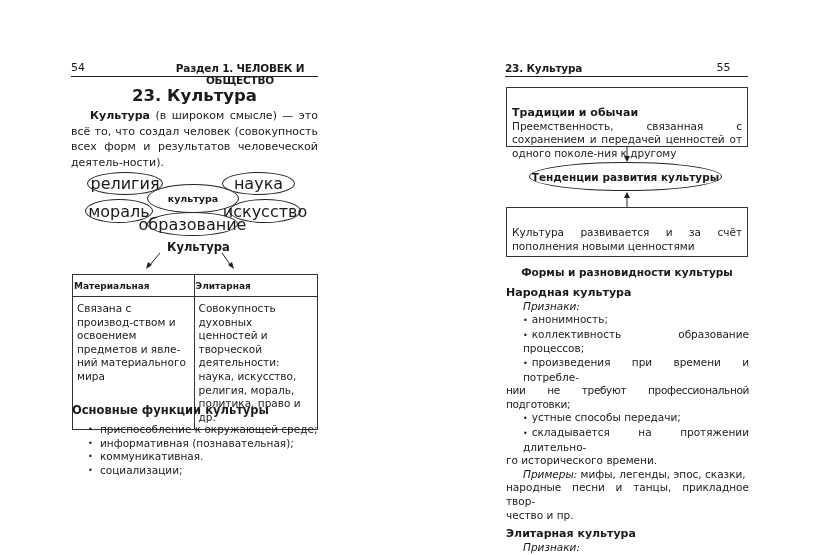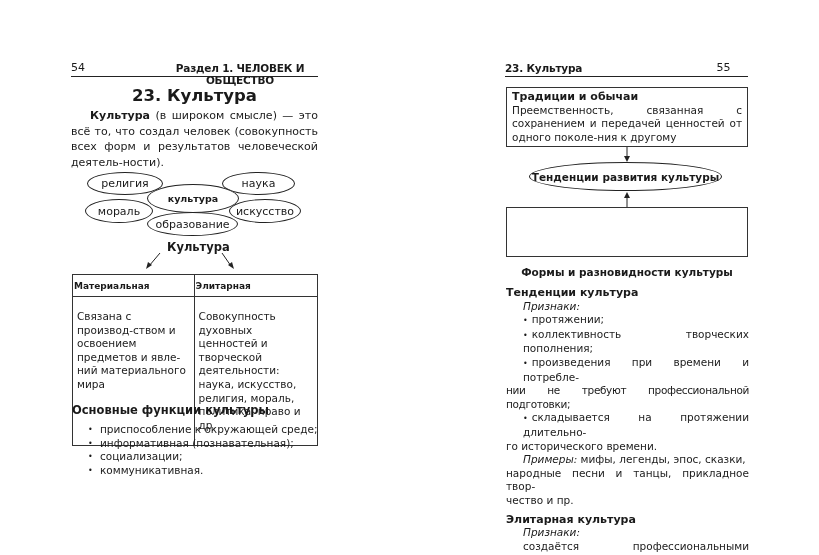--- a/index.html
+++ b/index.html
@@ -4,31 +4,31 @@
 <style>
   html, body { margin:0; padding:0; background:#ffffff; }
   body { width:819px; height:555px; position:relative; overflow:hidden; font-family:"DejaVu Sans", sans-serif; color:#1a1a1a; }
   .abs { position:absolute; }
   .page-num { font-size:11px; }
   .run-head { font-size:10.5px; font-weight:bold; letter-spacing:-0.2px; }
   .rule { height:0; border-top:1.3px solid #222; }
   .title { font-size:16.5px; font-weight:bold; text-align:center; }
   .para { font-size:11px; line-height:15.5px; text-align:justify; }
   .para b { font-weight:bold; }
-  .oval { position:absolute; border:1.3px solid #222; border-radius:50%; box-sizing:border-box; display:flex; align-items:center; justify-content:center; font-size:11px; background:#fff; }
+  .oval { position:absolute; border:1.3px solid #222; border-radius:50%; box-sizing:border-box; display:flex; align-items:center; justify-content:center; font-size:16px; background:#fff; }
   .oval.center { font-weight:bold; font-size:9.5px; border-width:1.8px; }
   table.ctab { border-collapse:collapse; font-size:10.5px; }
   table.ctab th, table.ctab td { border:1.2px solid #333; vertical-align:top; }
   table.ctab th { font-size:9px; font-weight:bold; height:19px; vertical-align:middle; text-align:left; }
-  table.ctab td { padding:13px 4px; line-height:13.6px; }
+  table.ctab td { padding:5px 4px; line-height:13.6px; }
   .h2 { font-size:11.5px; font-weight:bold; }
   ul.blist { list-style:none; margin:0; padding:0; font-size:10.5px; line-height:13.7px; }
   ul.blist li { position:relative; padding-left:14px; }
   ul.blist li::before { content:"•"; position:absolute; left:2px; font-size:8px; }
-  .box { position:absolute; border:1.3px solid #333; box-sizing:border-box; padding:2px 5px; font-size:10.5px; line-height:13.5px; }
+  .box { position:absolute; border:1.3px solid #333; box-sizing:border-box; padding:18px 5px; font-size:10.5px; line-height:13.5px; }
   .box .bh { font-weight:bold; font-size:11px; }
   .rlist { font-size:10.5px; line-height:13.6px; text-align:justify; }
   .rlist .ind { padding-left:17px; }
   .rlist .it { font-style:italic; }
   .rlist .sec { font-weight:bold; font-size:11px; }
   .bullet-line { padding-left:17px; }
   .bullet-line .dot { font-size:8px; margin-right:4px; }
 </style>
 </head>
 <body>
@@ -73,22 +73,22 @@
       <td>Связана с производ-ством и освоением предметов и явле-ний материального мира</td>
       <td>Совокупность духовных ценностей и творческой деятельности: наука, искусство, религия, мораль, политика, право и др.</td>
     </tr>
   </tbody>
     </table>
 
   <div class="abs h2" style="left:72px; top:403px;">Основные функции культуры</div>
   <ul class="blist abs" style="left:86px; top:423px; width:235px;">
     <li>приспособление к окружающей среде;</li>
     <li>информативная (познавательная);</li>
+    <li>коммуникативная.</li>
     <li>социализации;</li>
-    <li>коммуникативная.</li>
   </ul>
 </div>
 
 <div>
   <div class="abs run-head" style="left:505px; top:62px;">23. Культура</div>
   <div class="abs page-num" style="left:700px; top:61px; width:47px; text-align:center;">55</div>
   <div class="abs rule" style="left:505px; top:76px; width:243px;"></div>
 
   <div class="box" style="left:506px; top:87px; width:242px; height:60px;">
     <div class="bh">Традиции и обычаи</div>
@@ -98,31 +98,33 @@
   <svg class="abs" style="left:620px; top:147px;" width="14" height="68">
     <line x1="7" y1="0" x2="7" y2="11" stroke="#222" stroke-width="1"></line>
     <polygon points="4,9 10,9 7,15" fill="#222"></polygon>
     <line x1="7" y1="48" x2="7" y2="60" stroke="#222" stroke-width="1"></line>
     <polygon points="4,51 10,51 7,45" fill="#222"></polygon>
   </svg>
 
   <div class="oval" style="left:529px; top:162px; width:193px; height:29px; font-weight:bold; font-size:10.5px;">Тенденции развития культуры</div>
 
   <div class="box" style="left:506px; top:207px; width:242px; height:50px;">
+    <div style="text-align:justify;">Культура развивается и за счёт пополнения новыми ценностями</div>
   </div>
 
   <div class="abs" style="left:506px; top:266px; width:242px; text-align:center; font-weight:bold; font-size:10.5px;">Формы и разновидности культуры</div>
 
   <div class="abs rlist" style="left:506px; top:286px; width:243px;">
-    <div class="sec">Тенденции культура</div>
+    <div class="sec">Народная культура</div>
     <div class="ind it">Признаки:</div>
-    <div class="bullet-line"><span class="dot">•</span><span>протяжении;</span></div>
-    <div class="bullet-line"><span class="dot">•</span><span>коллективность творческих пополнения;</span></div>
+    <div class="bullet-line"><span class="dot">•</span><span>анонимность;</span></div>
+    <div class="bullet-line"><span class="dot">•</span><span>коллективность образование процессов;</span></div>
     <div class="bullet-line"><span class="dot">•</span><span>произведения при времени и потребле-</span></div>
     <div style="letter-spacing:-0.35px;">нии не требуют профессиональной подготовки;</div>
+    <div class="bullet-line"><span class="dot">•</span><span>устные способы передачи;</span></div>
     <div class="bullet-line"><span class="dot">•</span><span>складывается на протяжении длительно-</span></div>
     <div>го исторического времени.</div>
     <div class="ind"><span class="it">Примеры:</span><span> мифы, легенды, эпос, сказки,</span></div>
     <div>народные песни и танцы, прикладное твор-</div>
     <div>чество и пр.</div>
     <div class="sec" style="margin-top:5px;">Элитарная культура</div>
     <div class="ind it">Признаки:</div>
     <div class="bullet-line"><span>создаётся профессиональными творцами;</span></div>
   </div>
 </div>

